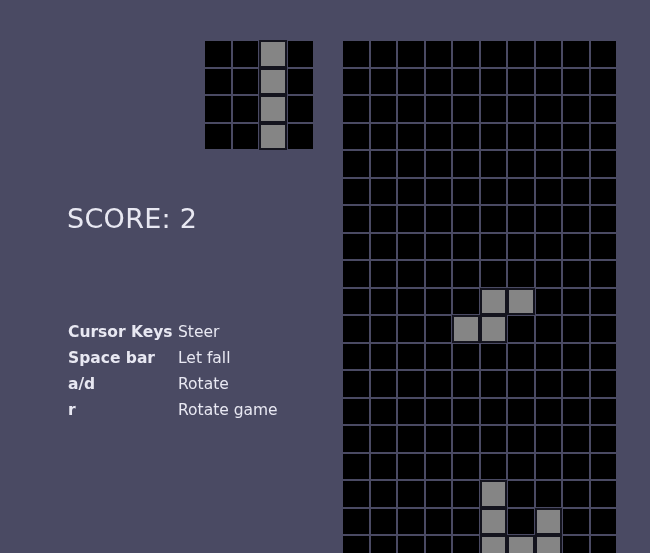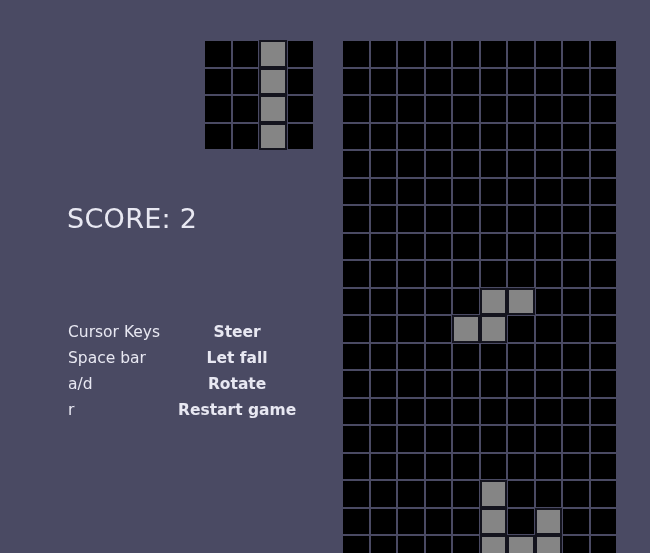--- a/index.html
+++ b/index.html
@@ -74,27 +74,26 @@
     color: #e8e8f2;
   }
   #help td {
     padding: 0;
     height: 26px;
     vertical-align: middle;
     font-size: 15.5px;
     white-space: nowrap;
   }
   #help td.key {
-    font-weight: normal;
+    font-weight: bold;
     width: 110px;
     padding-right: 0;
   }
   #help td.desc {
-    font-weight: bold;
-    text-align: center;
+    font-weight: normal;
   }
 </style>
 </head>
 <body>
 
 <div id="stage">
 
   <div id="preview-panel">
       <div class="cell"></div>
       <div class="cell"></div>
@@ -125,21 +124,21 @@
         <tr>
           <td class="key">Space bar</td>
           <td class="desc">Let fall</td>
         </tr>
         <tr>
           <td class="key">a/d</td>
           <td class="desc">Rotate</td>
         </tr>
         <tr>
           <td class="key">r</td>
-          <td class="desc">Restart game</td>
+          <td class="desc">Rotate game</td>
         </tr>
       </tbody>
   </table>
 
   <div id="board-panel">
       <div class="cell"></div>
       <div class="cell"></div>
       <div class="cell"></div>
       <div class="cell"></div>
       <div class="cell"></div>

